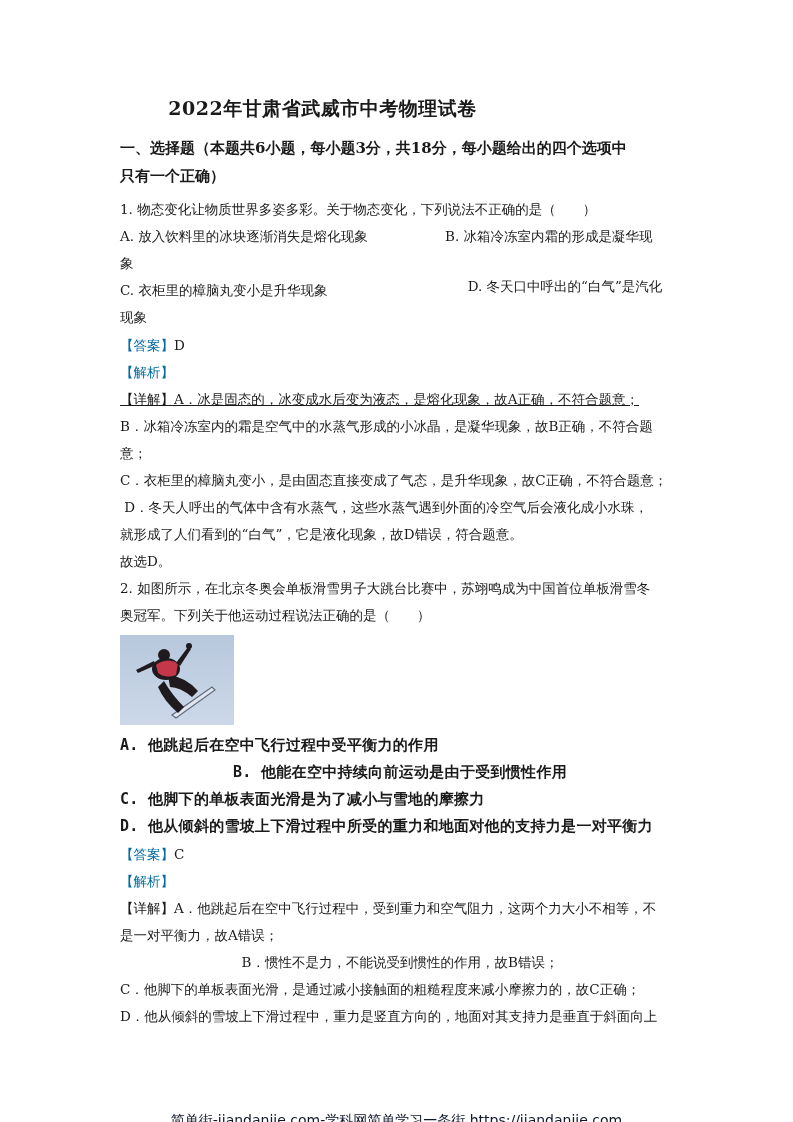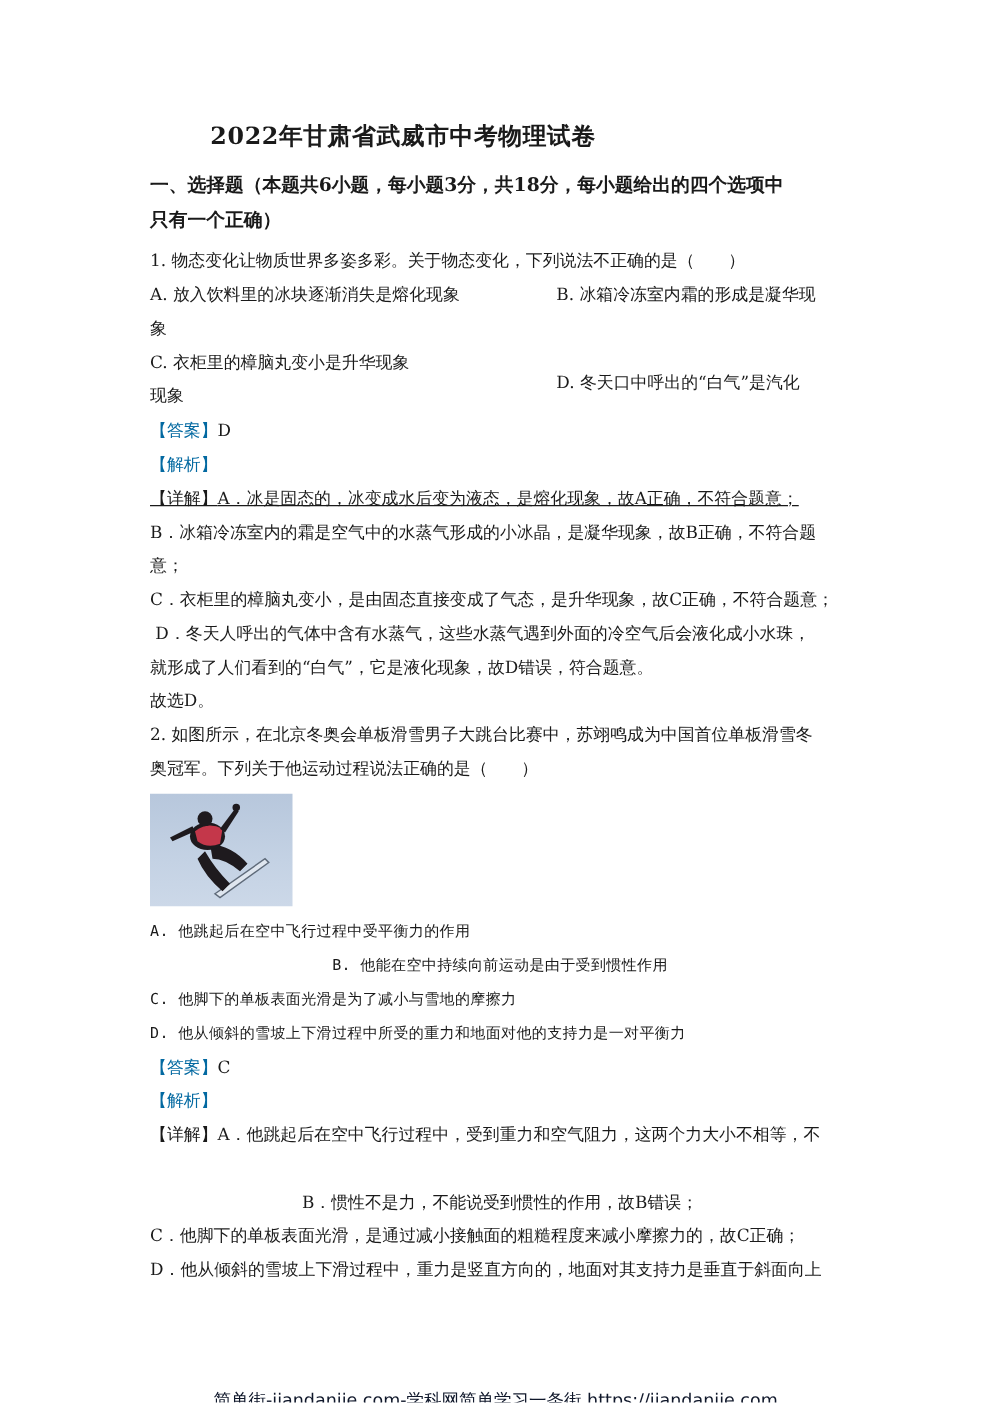--- a/index.html
+++ b/index.html
@@ -6,42 +6,42 @@
   body { width: 793px; height: 1122px; position: relative; overflow: hidden;
          font-family: "DejaVu Serif", "Liberation Serif", serif; color: #1a1a1a; }
   .page { position: absolute; left: 0; top: 0; width: 793px; height: 1122px; }
   .title { position: absolute; left: 0; top: 96px; width: 645px; text-align: center;
            font-size: 19px; font-weight: bold; letter-spacing: 0.5px; }
   .line { position: absolute; left: 120px; width: 560px; font-size: 13.5px; line-height: 20px;
           white-space: nowrap; }
   .heading { font-weight: bold; font-size: 15px; }
   .col2 { left: 445px; width: 240px; }
   .label { color: #0369a1; }
-  .mono { font-family: "DejaVu Sans Mono", "Liberation Mono", monospace; font-size: 12px; letter-spacing: 0.3px; }
+  .mono { font-family: "DejaVu Sans Mono", "Liberation Mono", monospace; font-size: 15px; letter-spacing: 0.3px; font-weight: bold; }
   .photo { position: absolute; left: 120px; top: 635px; width: 114px; height: 90px;
            background: linear-gradient(180deg, #b7c7dc 0%, #c4d2e4 60%, #ccd8e8 100%); overflow: hidden; }
   .footer { position: absolute; left: 0; top: 1069px; width: 793px; text-align: center;
             font-family: "DejaVu Sans", "Liberation Sans", sans-serif; font-size: 14px; color: #0f172a; margin-top: 43px; }
 </style>
 </head>
 <body>
 
 <div class="page">
 
   <div class="title">2022年甘肃省武威市中考物理试卷</div>
 
   <div class="line heading" style="top:138px;">一、选择题（本题共6小题，每小题3分，共18分，每小题给出的四个选项中</div>
   <div class="line heading" style="top:166px;">只有一个正确）</div>
 
   <div class="line" style="top:199px;">1. 物态变化让物质世界多姿多彩。关于物态变化，下列说法不正确的是（　　）</div>
   <div class="line" style="top:226px; width:300px;">A. 放入饮料里的冰块逐渐消失是熔化现象</div>
   <div class="line col2" style="top:226px;">B. 冰箱冷冻室内霜的形成是凝华现</div>
   <div class="line" style="top:253px;">象</div>
   <div class="line" style="top:280px; width:300px;">C. 衣柜里的樟脑丸变小是升华现象</div>
-  <div class="line col2" style="top:296px;">D. 冬天口中呼出的“白气”是汽化</div>
+  <div class="line col2" style="top:276px;text-align:center;">D. 冬天口中呼出的“白气”是汽化</div>
   <div class="line" style="top:307px;">现象</div>
 
   <div class="line" style="top:335px;">
     <span class="label">【答案】</span><span>D</span>
   </div>
   <div class="line label" style="top:362px;">【解析】</div>
   <div class="line" style="top:389px;text-decoration:underline;">
     <span>【详解】</span><span>A．冰是固态的，冰变成水后变为液态，是熔化现象，故A正确，不符合题意；</span>
   </div>
   <div class="line" style="top:416px;">B．冰箱冷冻室内的霜是空气中的水蒸气形成的小冰晶，是凝华现象，故B正确，不符合题</div>
@@ -78,18 +78,19 @@
   <div class="line mono" style="top:789px;">C. 他脚下的单板表面光滑是为了减小与雪地的摩擦力</div>
   <div class="line mono" style="top:816px;">D. 他从倾斜的雪坡上下滑过程中所受的重力和地面对他的支持力是一对平衡力</div>
 
   <div class="line" style="top:844px;">
     <span class="label">【答案】</span><span>C</span>
   </div>
   <div class="line label" style="top:871px;">【解析】</div>
   <div class="line" style="top:898px;">
     <span>【详解】</span><span>A．他跳起后在空中飞行过程中，受到重力和空气阻力，这两个力大小不相等，不</span>
   </div>
+  <div class="line" style="top:925px;">是一对平衡力，故A错误；</div>
   <div class="line" style="top:952px;text-align:center;">B．惯性不是力，不能说受到惯性的作用，故B错误；</div>
   <div class="line" style="top:979px;">C．他脚下的单板表面光滑，是通过减小接触面的粗糙程度来减小摩擦力的，故C正确；</div>
   <div class="line" style="top:1006px;">D．他从倾斜的雪坡上下滑过程中，重力是竖直方向的，地面对其支持力是垂直于斜面向上</div>
 
   <div class="footer">简单街-jiandanjie.com-学科网简单学习一条街 https://jiandanjie.com</div>
 </div>
 
 </body></html>

